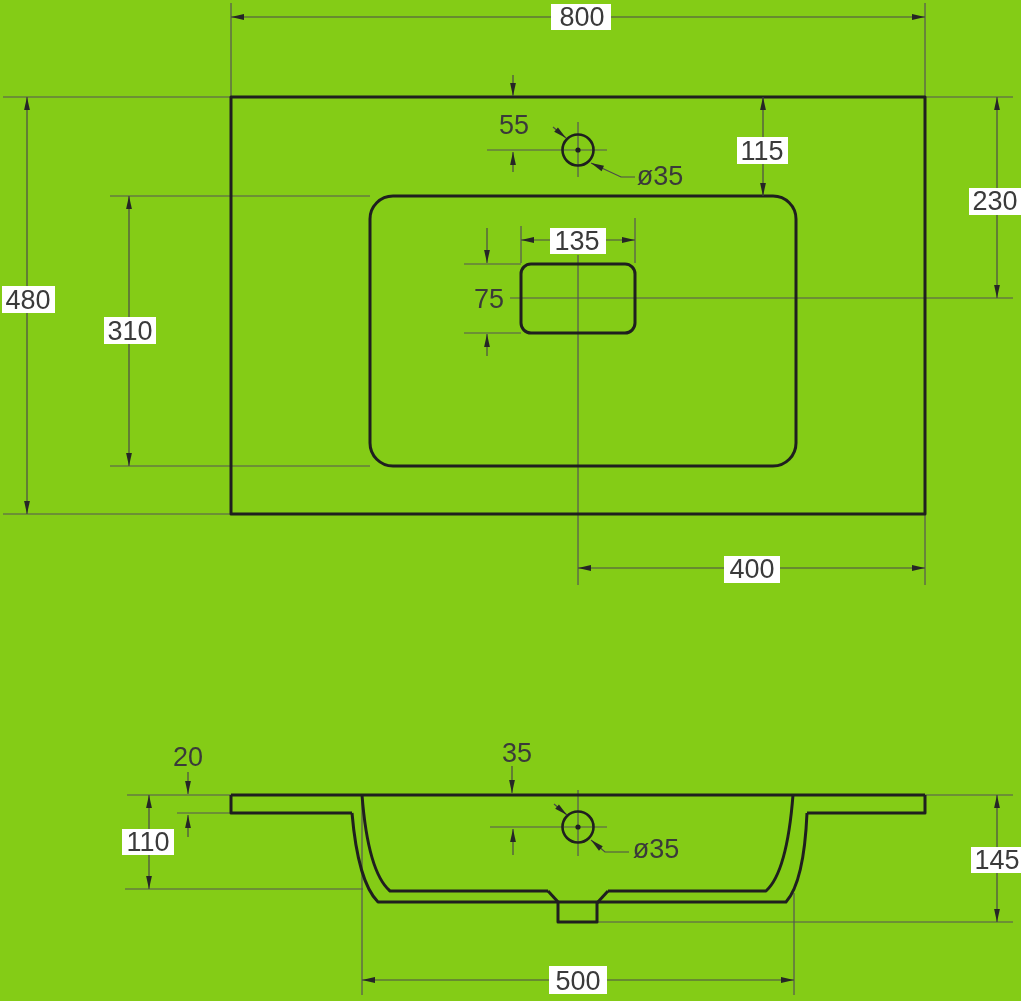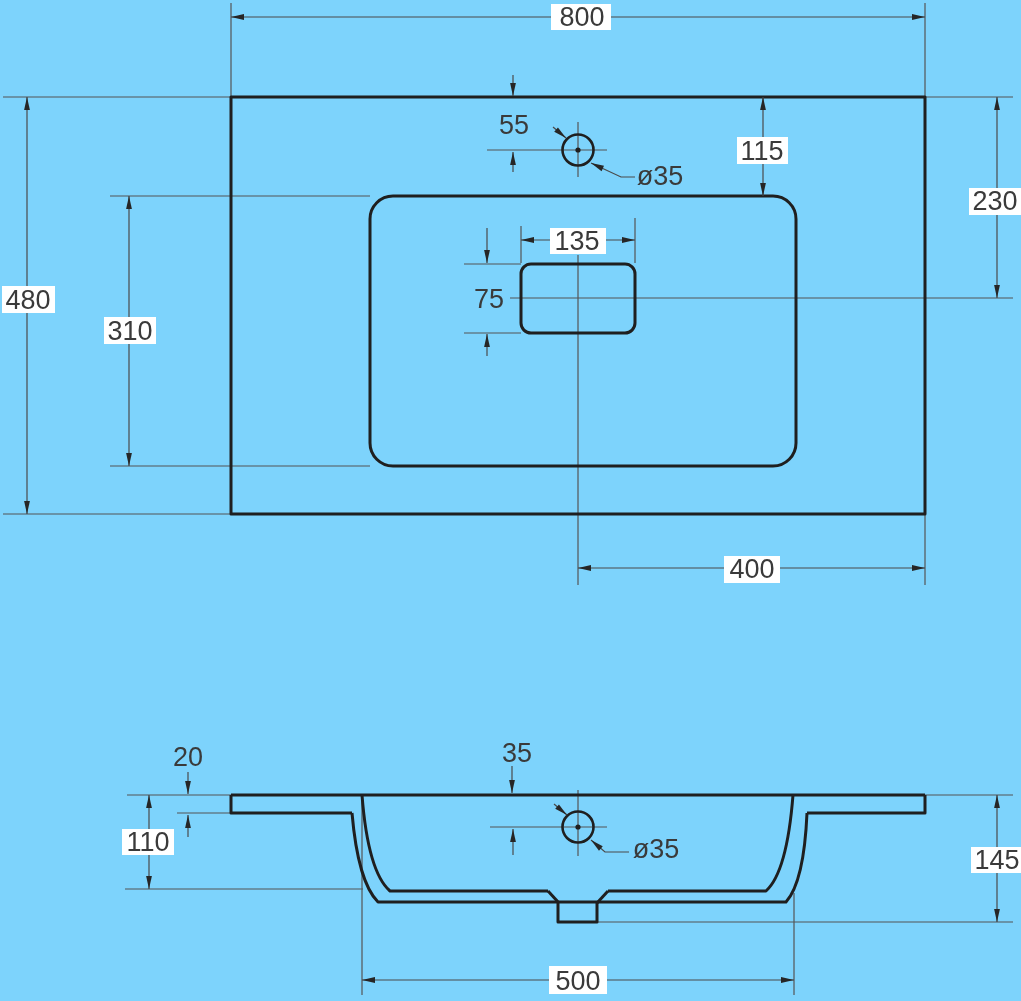--- a/index.html
+++ b/index.html
@@ -1,19 +1,19 @@
 <!DOCTYPE html>
 <html><head>
 <meta charset="utf-8">
 <style>
   html, body { margin: 0; padding: 0; background: #ffffff; }
   .canvas {
     position: relative;
     width: 1021px; height: 1001px;
-    background: #7dd3fc;
+    background: #84cc16;
     font-family: "Liberation Sans", sans-serif;
   }
   svg { display: block; }
   .thick { stroke: #1f1f1f; stroke-width: 3; fill: none; stroke-linejoin: round; stroke-linecap: butt; }
   .thin  { stroke: #555555; stroke-width: 1.2; fill: none; }
   .dim   { stroke: #4a4a4a; stroke-width: 1.2; fill: none; }
   .mask  { fill: #ffffff; stroke: none; }
   .dim-text {
     font-family: "Liberation Sans", sans-serif;
     font-size: 27px;

